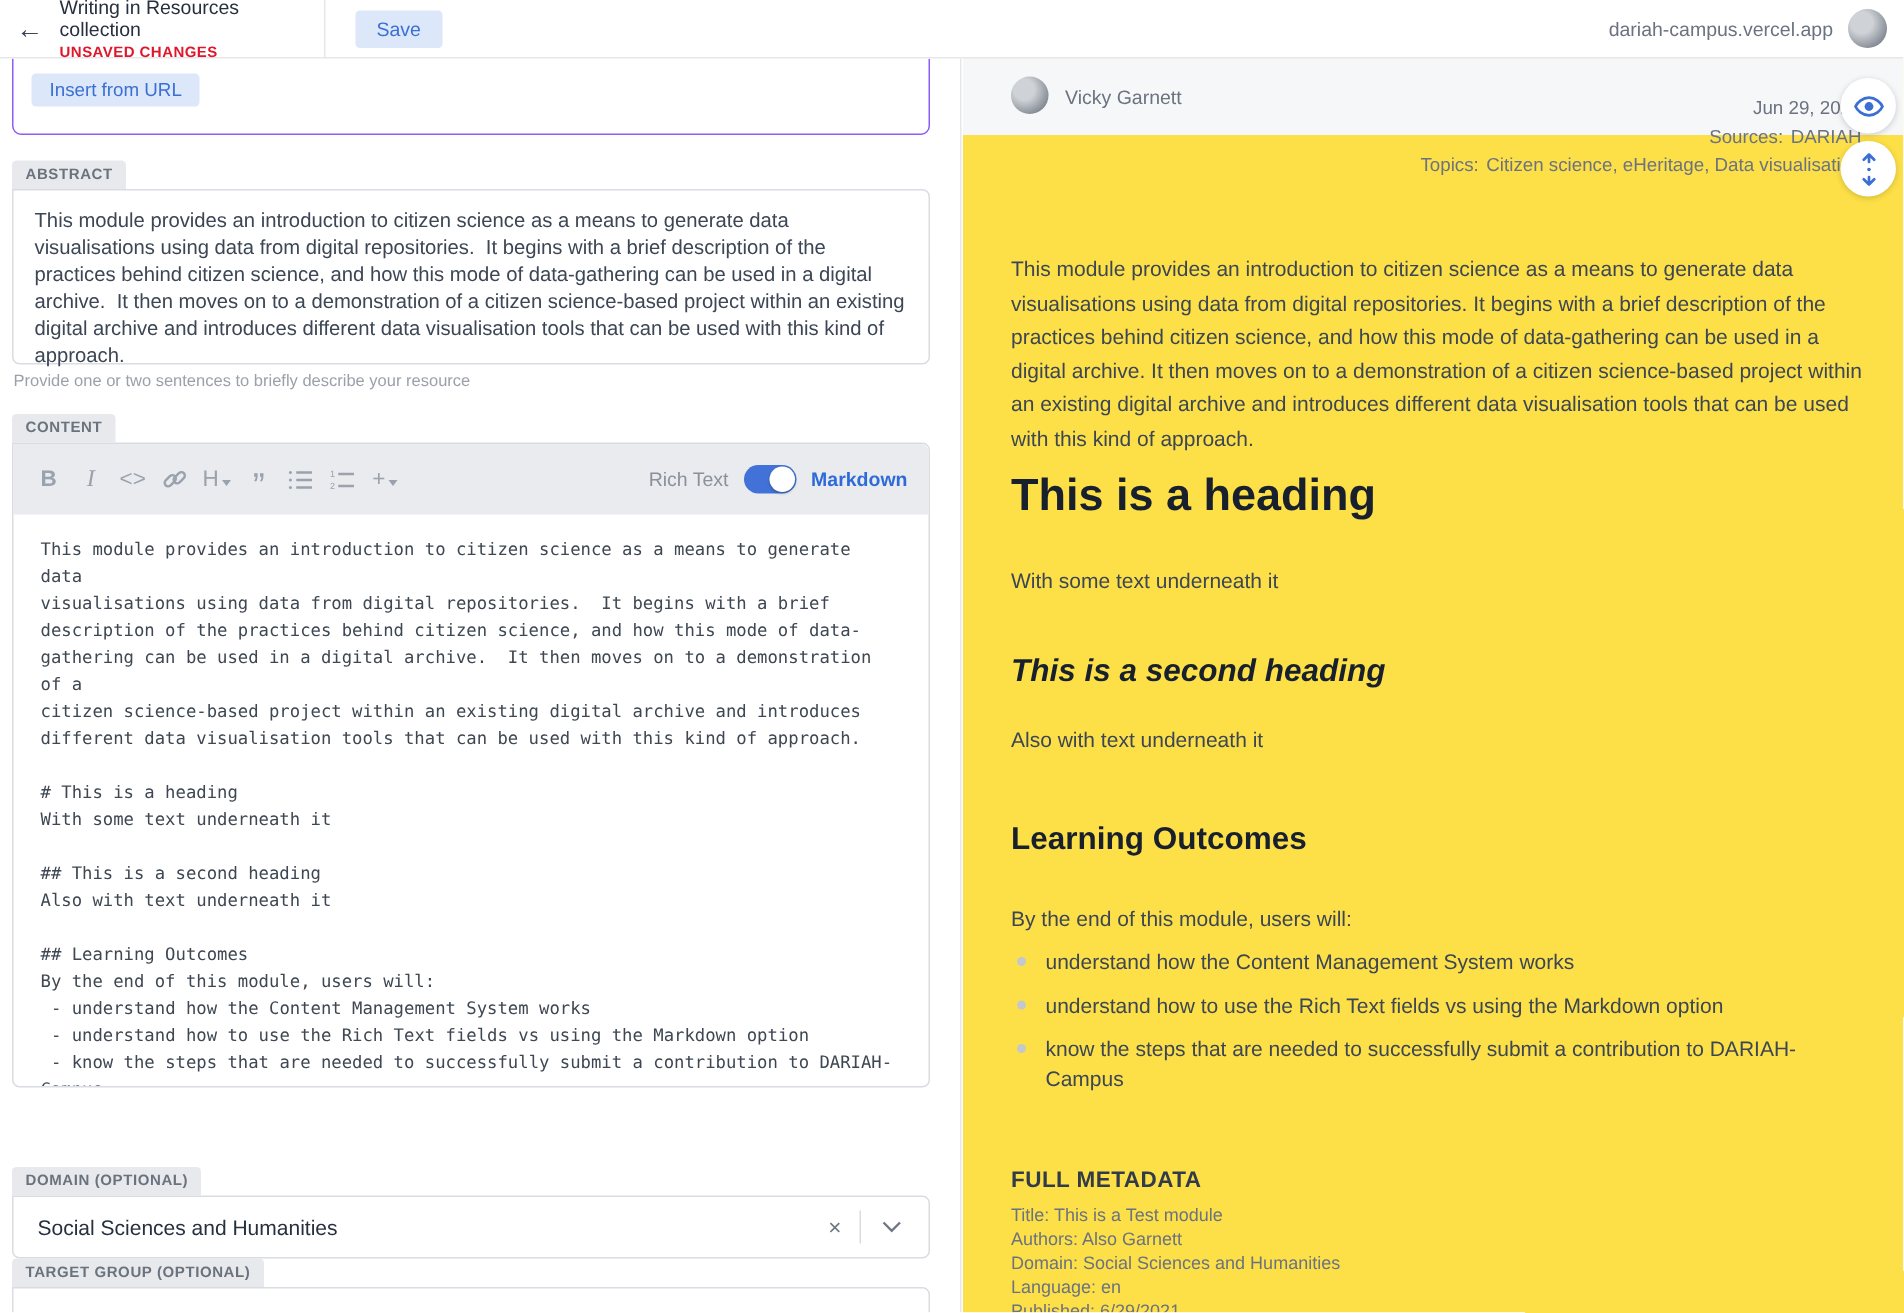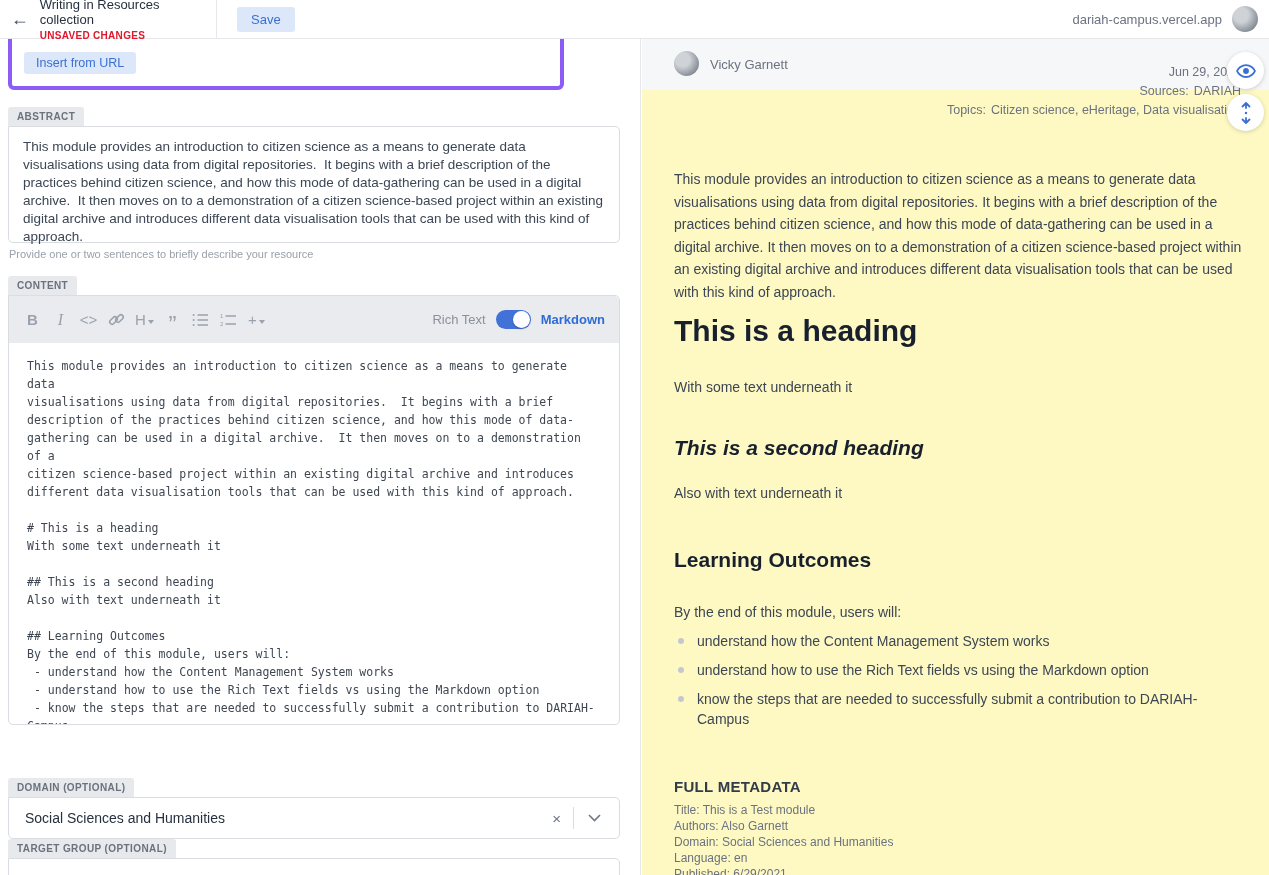--- a/index.html
+++ b/index.html
@@ -14,21 +14,21 @@
   .title-block { display:flex; flex-direction:column; justify-content:center; line-height:1.15; }
   .doc-title { font-size:13px; color:#26303e; }
   .doc-status { font-size:10px; font-weight:bold; color:#e0162b; letter-spacing:.3px; margin-top:2px; }
   .save-btn { position:absolute; left:237px; top:7px; background:#dce8fa; color:#3b6fd4; font-size:13px; padding:5px 14px; border:none; border-radius:3px; font-family:inherit; cursor:pointer; }
   .site-name { position:absolute; right:47px; top:12px; font-size:13px; color:#6b7280; }
   .avatar { border-radius:50%; background:radial-gradient(circle at 35% 35%, #cfd3d8 0 30%, #8d939c 70%, #5d646e 100%); }
   .topbar-avatar { position:absolute; right:11px; top:6px; width:26px; height:26px; }
 
   
   .left-panel { position:absolute; top:39px; left:0; width:641px; bottom:0; background:#fff; overflow:hidden; border-right:1px solid #e5e7ea; }
-  .card-cut { position:absolute; left:8px; top:-14px; width:556px; height:65px; border:4px solid #8b5cf6; border-radius:6px; background:#fff; }
+  .card-cut { position:absolute; left:8px; top:-14px; width:612px; height:65px; border:1px solid #8b5cf6; border-radius:6px; background:#fff; }
   .pill-btn { position:absolute; left:12px; top:23px; background:#dce8fa; color:#3b6fd4; font-size:12.5px; padding:4px 12px; border:none; border-radius:3px; font-family:inherit; cursor:pointer; }
 
   .chip { display:inline-block; background:#e7e9ec; color:#6a737d; font-size:10px; font-weight:bold; letter-spacing:.4px; padding:4px 9px; border-radius:3px 3px 0 0; }
   .fbox { background:#fff; border:1px solid #d9dce1; border-radius:0 5px 5px 5px; width:612px; }
   .help-text { font-size:11px; color:#9aa1aa; margin-top:5px; margin-left:1px; }
 
   .abstract-group { position:absolute; left:8px; top:67px; }
   .abstract-box { height:117px; padding:11px 14px; font-size:13.5px; line-height:18px; color:#3c4654; white-space:pre-wrap; }
 
   .content-group { position:absolute; left:8px; top:236px; }
@@ -50,21 +50,21 @@
   .select-box { height:42px; display:flex; align-items:center; padding:0 12px 0 16px; }
   .select-value { font-size:14px; color:#26303e; flex:1; }
   .clear-x { color:#6f7782; font-size:15px; padding:0 12px; cursor:pointer; }
   .select-divider { width:1px; height:22px; background:#d9dce1; }
   .chev { padding:0 6px 0 14px; cursor:pointer; display:flex; align-items:center; }
 
   .target-group { position:absolute; left:8px; top:799px; }
   .target-box { height:60px; }
 
   
-  .right-panel { position:absolute; top:39px; left:642px; right:0; bottom:0; background:#fef9c3; overflow:hidden; }
+  .right-panel { position:absolute; top:39px; left:642px; right:0; bottom:0; background:#fde047; overflow:hidden; }
   .preview-header { position:absolute; top:0; left:0; right:0; height:51px; background:#f6f7f8; }
   .preview-avatar { position:absolute; left:32px; top:12px; width:25px; height:25px; }
   .preview-author { position:absolute; left:68px; top:18px; font-size:13px; color:#6b7280; }
   .meta-right { position:absolute; right:28px; top:24px; text-align:right; font-size:12.5px; color:#6b7280; line-height:19px; white-space:nowrap; }
   .meta-line { display:block; }
   .meta-label { margin-right:5px; }
 
   .float-btn { position:absolute; right:5px; width:37px; height:37px; border-radius:50%; background:#fff; box-shadow:0 1px 4px rgba(0,0,0,.18); display:flex; align-items:center; justify-content:center; cursor:pointer; z-index:10; }
   .float-eye { top:13px; }
   .float-arrows { top:55px; }

